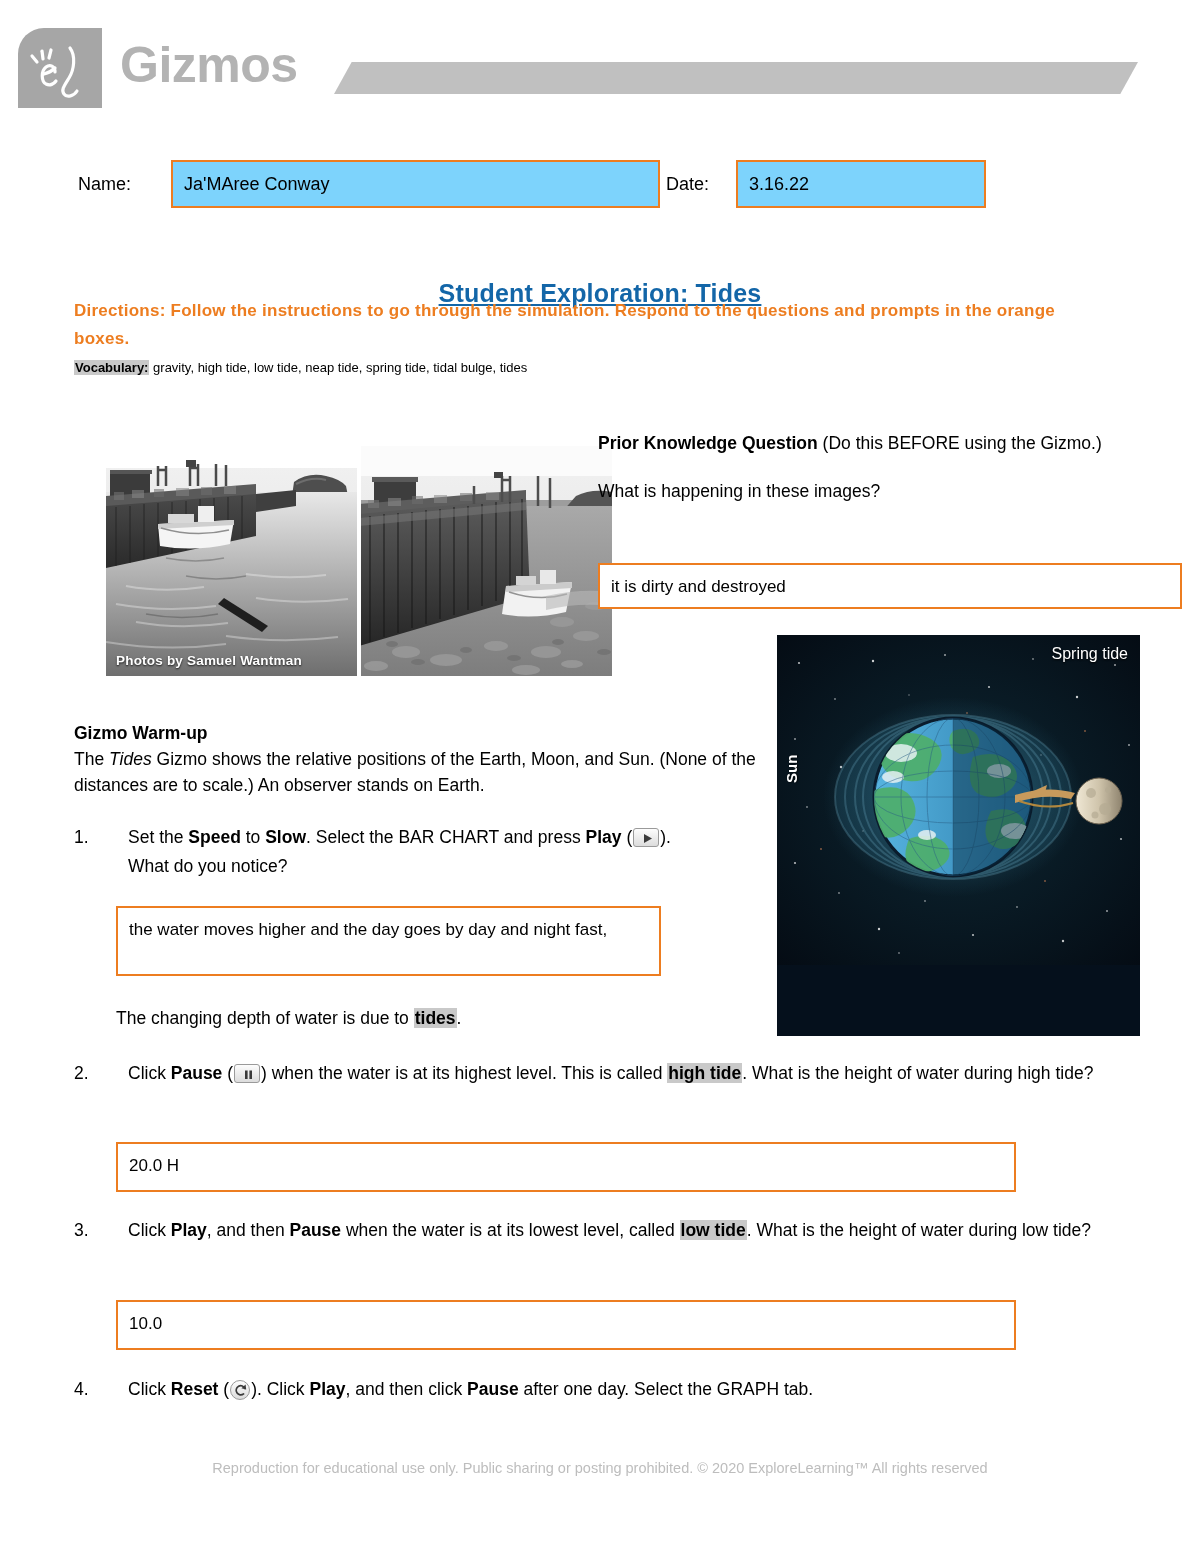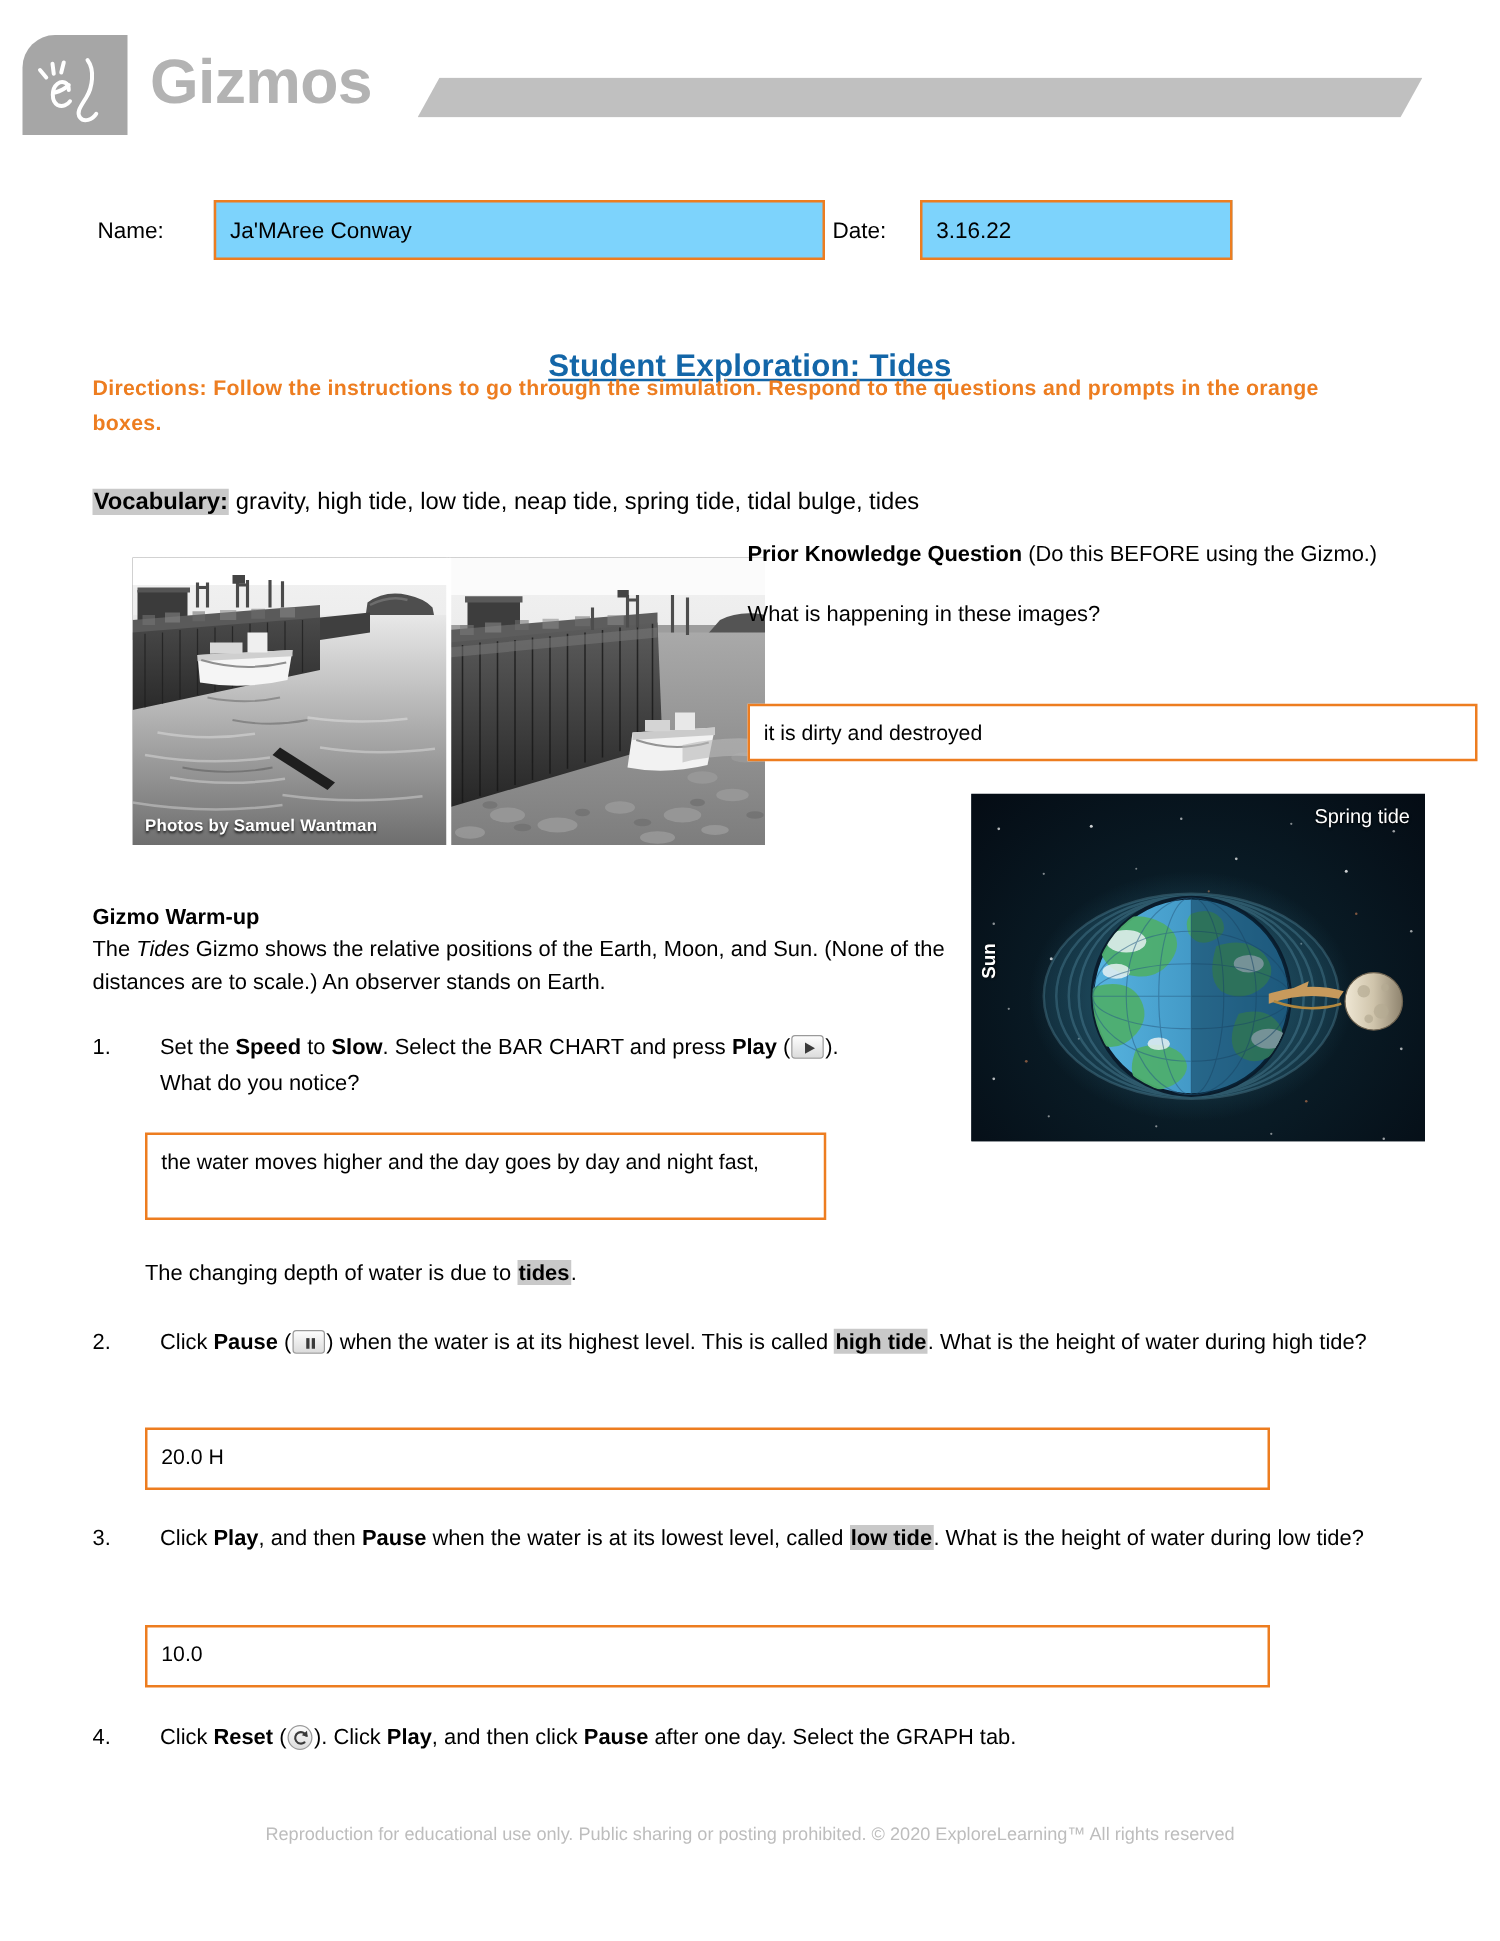--- a/index.html
+++ b/index.html
@@ -110,23 +110,23 @@
     font-size: 17px;
     font-weight: bold;
     color: #ed7d20;
     line-height: 28px;
     letter-spacing: 0.25px;
   }
 
   
   .vocab {
     position: absolute;
-    left: 74px; top: 390px;
+    left: 74px; top: 356px;
     width: 1050px;
-    font-size: 19px;
+    font-size: 13px;
     line-height: 24px;
   }
   .hl { background: #c9c9c9; font-weight: bold; padding: 0 1px; }
 
   
   .photos {
     position: absolute;
     left: 74px; top: 446px;
     width: 506px; height: 230px;
     background: #8d8d8d;
@@ -160,21 +160,21 @@
     line-height: 25px;
     color: #000;
     padding: 9px 12px 9px 11px;
   }
   .pk-answer { position: absolute; left: 598px; top: 563px; width: 584px; height: 46px; }
 
   
   .sim-image {
     position: absolute;
     left: 777px; top: 635px;
-    width: 363px; height: 278px;
+    width: 363px; height: 401px;
     overflow: hidden;
     background: #05101c;
   }
   .sim-label-spring {
     position: absolute;
     right: 12px; top: 10px;
     color: #fff;
     font-size: 16px;
     z-index: 6;
     text-shadow: 0 1px 2px #000;

